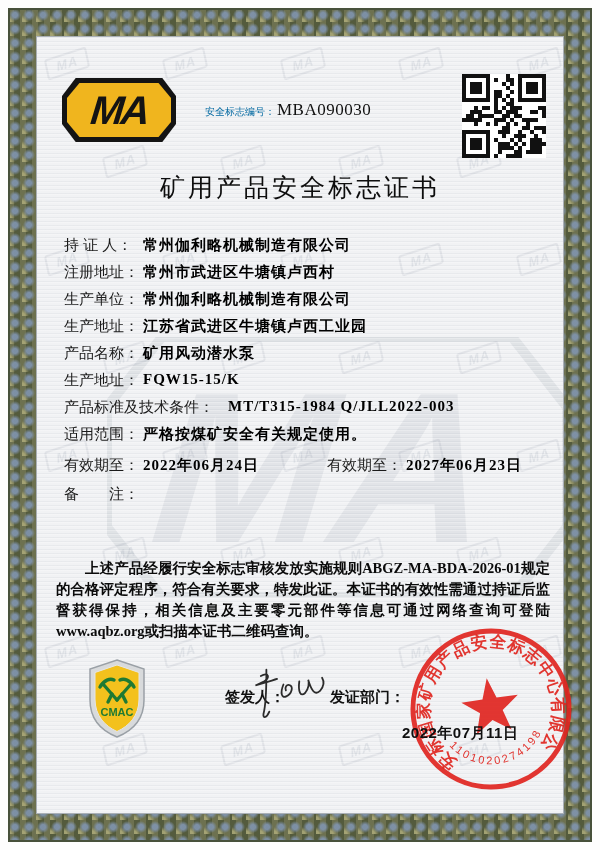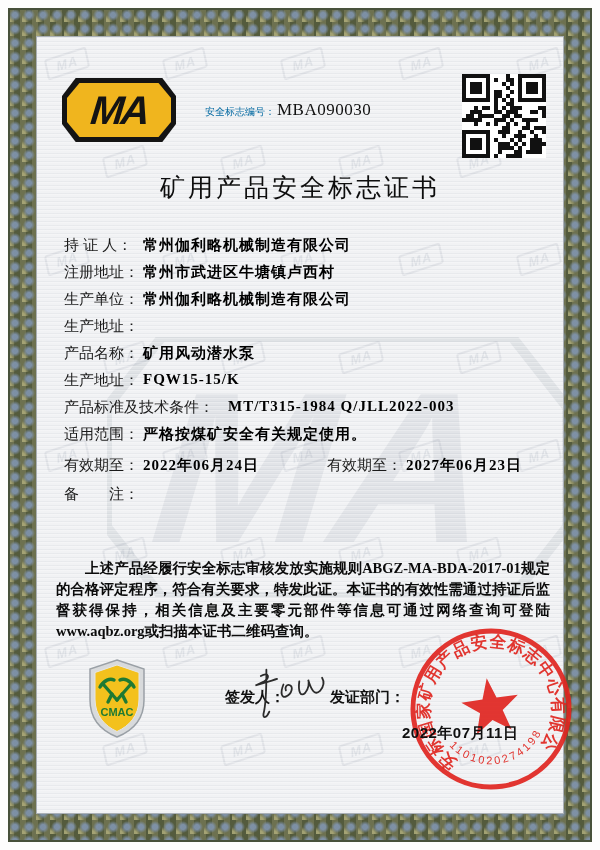--- a/index.html
+++ b/index.html
@@ -584,20 +584,21 @@
     <div class="row">
       <span class="lbl">注册地址：</span>
       <span class="val">常州市武进区牛塘镇卢西村</span>
     </div>
     <div class="row">
       <span class="lbl">生产单位：</span>
       <span class="val">常州伽利略机械制造有限公司</span>
     </div>
     <div class="row">
       <span class="lbl">生产地址：</span>
+      <span class="val">江苏省武进区牛塘镇卢西工业园</span>
     </div>
     <div class="row">
       <span class="lbl">产品名称：</span>
       <span class="val">矿用风动潜水泵</span>
     </div>
     <div class="row">
       <span class="lbl">生产地址：</span>
       <span class="val">FQW15-15/K</span>
     </div>
     <div class="row">
@@ -613,21 +614,21 @@
       <span class="val">2022年06月24日</span>
       <span class="sep"></span>
       <span class="lbl">有效期至：</span>
       <span class="val">2027年06月23日</span>
     </div>
     <div class="remark-row">
       <span class="lbl">备　　注：</span>
     </div>
   </div>
 
-  <p class="statement">上述产品经履行安全标志审核发放实施规则ABGZ-MA-BDA-2017-01规定的合格评定程序，符合有关要求，特发此证。本证书的有效性需通过持证后监督获得保持，相关信息及主要零元部件等信息可通过网络查询可登陆www.aqbz.org或扫描本证书二维码查询。</p>
+  <p class="statement">上述产品经履行安全标志审核发放实施规则ABGZ-MA-BDA-2026-01规定的合格评定程序，符合有关要求，特发此证。本证书的有效性需通过持证后监督获得保持，相关信息及主要零元部件等信息可通过网络查询可登陆www.aqbz.org或扫描本证书二维码查询。</p>
 
   <svg class="cmac" width="62" height="82" viewBox="0 0 62 82">
     <path d="M31 2 L58 11 V42 C58 62 46 73 31 79 C16 73 4 62 4 42 V11 Z" fill="#d8dadc" stroke="#9aa0a6" stroke-width="1.5"></path>
     <path d="M31 7 L53 14.5 V41 C53 58 43 68 31 73.5 C19 68 9 58 9 41 V14.5 Z" fill="#f3c11d" stroke="#e6e6e6" stroke-width="1"></path>
     <g stroke="#1e7a33" stroke-width="3.4" stroke-linecap="round" fill="none">
       <path d="M17 26 L31 42"></path>
       <path d="M45 26 L31 42"></path>
       <path d="M14 29 C18 22 24 20 28 22"></path>
       <path d="M48 29 C44 22 38 20 34 22"></path>
       <path d="M22 44 L26 36 M40 44 L36 36"></path>

